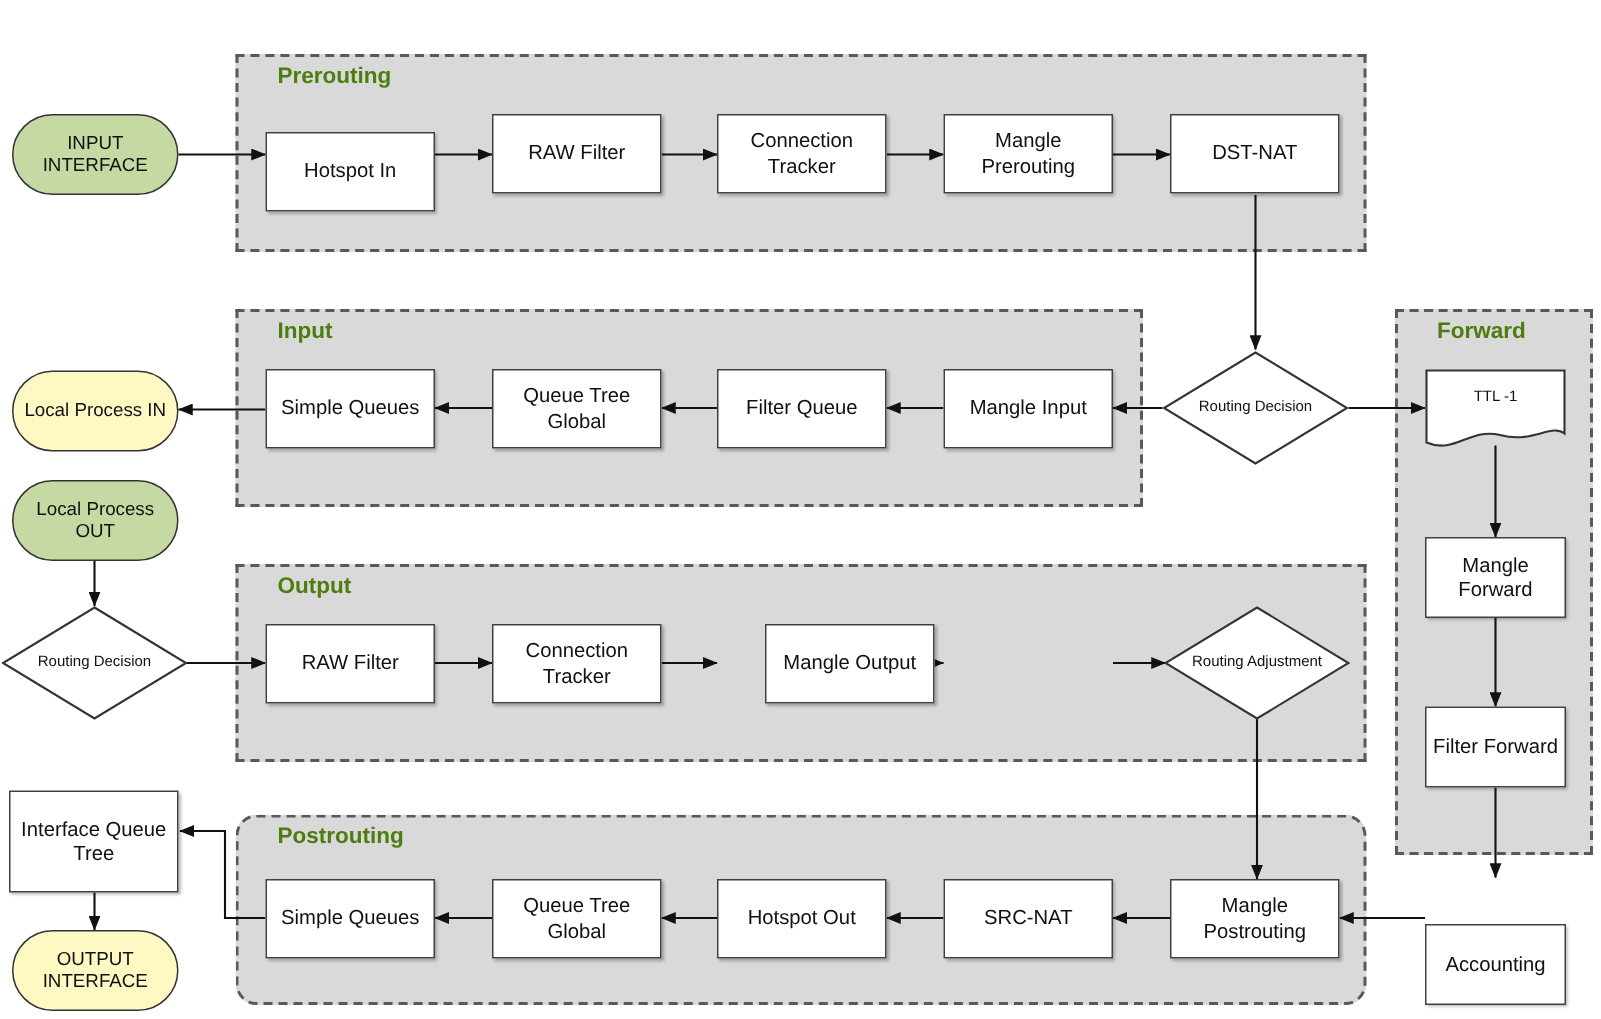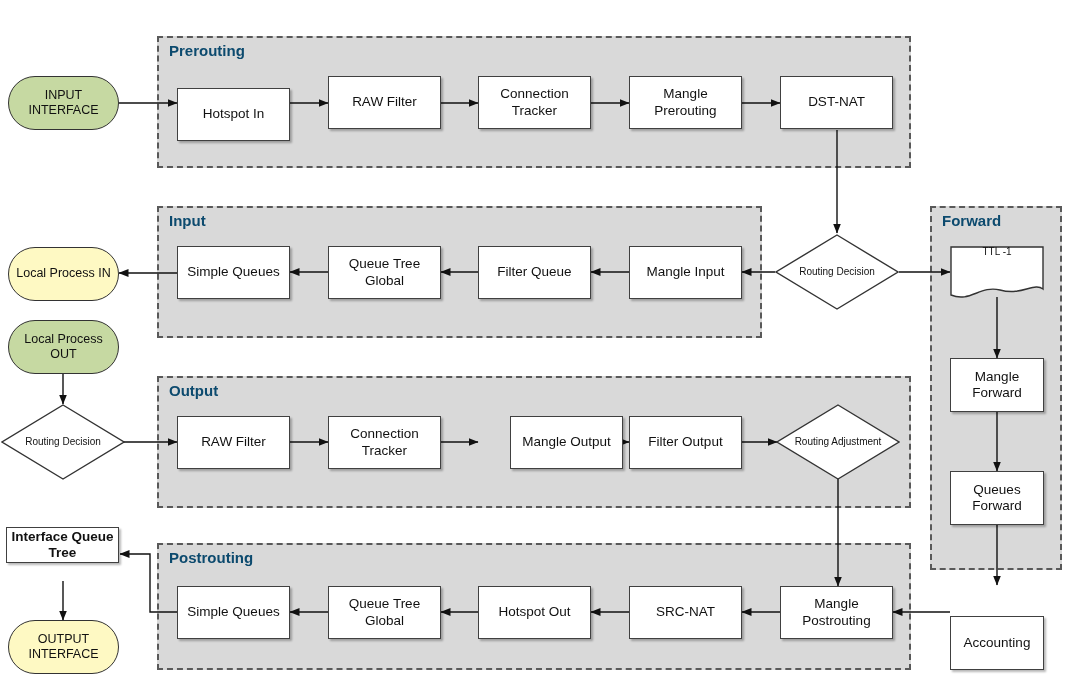--- a/index.html
+++ b/index.html
@@ -5,21 +5,21 @@
   html,body{margin:0;padding:0;background:#ffffff;}
   #canvas{
     position:relative;width:1067px;height:679px;overflow:hidden;
     font-family:"Liberation Sans", sans-serif;color:#111;background:#fff;
   }
   .section{
     position:absolute;background:#d9d9d9;border:2px dashed #595959;
     box-sizing:border-box;z-index:0;
   }
   .section .stitle{
-    position:absolute;top:4px;left:10px;font-weight:bold;font-size:15px;color:#0c4a6e;
+    position:absolute;top:4px;left:26px;font-weight:bold;font-size:15px;color:#4d7c0f;
   }
   .node{
     position:absolute;z-index:2;display:flex;align-items:center;justify-content:center;
     text-align:center;font-size:13.5px;line-height:1.22;box-sizing:border-box;
   }
   .box{
     width:113px;height:53px;background:#ffffff;border:1.5px solid #404040;
     box-shadow:1.5px 1.5px 2px rgba(0,0,0,0.28);padding:2px;
   }
   .fbox{width:94px;height:54px;}
@@ -27,38 +27,38 @@
     width:111px;height:54px;border-radius:28px;border:1.4px solid #333;
     font-size:12.5px;padding:2px;
   }
   .stadium .lbl{white-space:pre-line;}
   .green{background:#c6d9a2;}
   .yellow{background:#fef9c3;}
   .diamond{width:124px;height:76px;background:transparent;}
   .diamond svg,.docshape svg{position:absolute;left:0;top:0;}
   .diamond .lbl,.docshape .lbl{position:relative;z-index:1;font-size:10px;line-height:1.2;}
   .docshape{width:94px;height:56px;align-items:flex-start;}
-  .docshape .lbl{}
+  .docshape .lbl{margin-top:13px;}
   #arrows{position:absolute;left:0;top:0;z-index:1;pointer-events:none;}
 </style>
 </head>
 <body>
 
 <div id="canvas">
 
   <div class="section" style="left:157px;top:36px;width:754px;height:132px;">
     <div class="stitle">Prerouting</div>
   </div>
   <div class="section" style="left:157px;top:206px;width:605px;height:132px;">
     <div class="stitle">Input</div>
   </div>
   <div class="section" style="left:157px;top:376px;width:754px;height:132px;">
     <div class="stitle">Output</div>
   </div>
-  <div class="section" style="left:157px;top:543px;width:754px;height:127px;">
+  <div class="section" style="left:157px;top:543px;width:754px;height:127px;border-radius:14px;">
     <div class="stitle">Postrouting</div>
   </div>
   <div class="section" style="left:930px;top:206px;width:132px;height:364px;">
     <div class="stitle">Forward</div>
   </div>
 
   <svg id="arrows" width="1067" height="679" viewBox="0 0 1067 679">
     <defs>
       <marker id="ah" markerWidth="10" markerHeight="8" refX="9.5" refY="4" orient="auto" markerUnits="userSpaceOnUse">
         <path d="M0,0 L10,4 L0,8 Z" fill="#111"></path>
@@ -171,42 +171,39 @@
 
   <div class="node box" style="left:177px;top:416px;">
       <span>RAW Filter</span>
     </div>
   <div class="node box" style="left:328px;top:416px;">
       <span>Connection Tracker</span>
     </div>
   <div class="node box" style="left:478px;top:416px;margin-left:32px;">
       <span>Mangle Output</span>
     </div>
-  <div class="node box" style="left:629px;top:416px;">
-      <span>Filter Output</span>
-    </div>
 
   <div class="node diamond" style="left:776px;top:404px;">
     <svg width="124" height="76" viewBox="0 0 124 76">
         <polygon points="62,1 123,38 62,75 1,38" fill="#ffffff" stroke="#333" stroke-width="1.4"></polygon>
       </svg>
     <span class="lbl">Routing Adjustment</span>
   </div>
 
   <div class="node docshape" style="left:950px;top:246px;">
     <svg width="94" height="58" viewBox="0 0 94 58">
         <path d="M1,1 L93,1 L93,43 C84,36 72,50 50,44 C30,39 20,57 1,49 Z" fill="#ffffff" stroke="#333" stroke-width="1.4"></path>
       </svg>
     <span class="lbl">TTL -1</span>
   </div>
   <div class="node box fbox" style="left:950px;top:358px;">
       <span>Mangle Forward</span>
     </div>
   <div class="node box fbox" style="left:950px;top:471px;">
-      <span>Queues Forward</span>
+      <span>Filter Forward</span>
     </div>
   <div class="node box fbox" style="left:950px;top:616px;">
       <span>Accounting</span>
     </div>
 
   <div class="node box" style="left:177px;top:586px;">
       <span>Simple Queues</span>
     </div>
   <div class="node box" style="left:328px;top:586px;">
       <span>Queue Tree Global</span>
@@ -214,17 +211,17 @@
   <div class="node box" style="left:478px;top:586px;">
       <span>Hotspot Out</span>
     </div>
   <div class="node box" style="left:629px;top:586px;">
       <span>SRC-NAT</span>
     </div>
   <div class="node box" style="left:780px;top:586px;">
       <span>Mangle Postrouting</span>
     </div>
 
-  <div class="node box" style="left:6px;top:527px;height:36px;font-weight:bold;">
+  <div class="node box" style="left:6px;top:527px;height:68px;">
       <span>Interface Queue Tree</span>
     </div>
 
 </div>
 
 </body></html>

